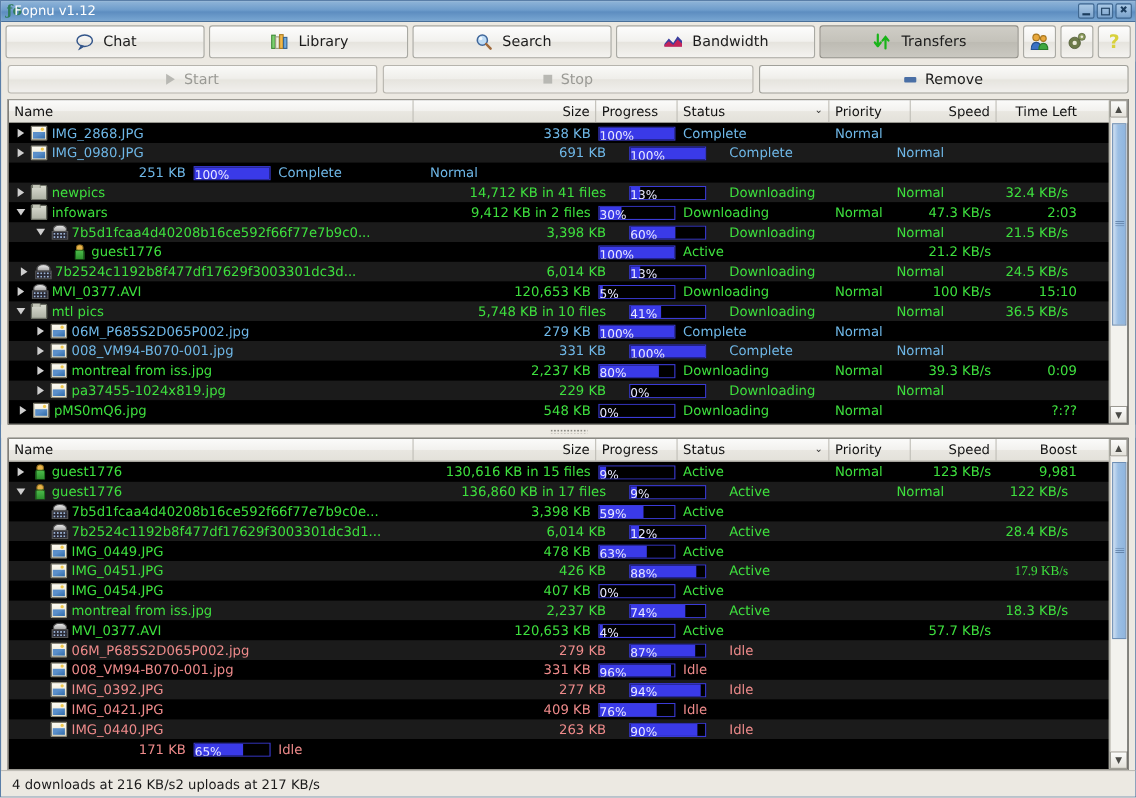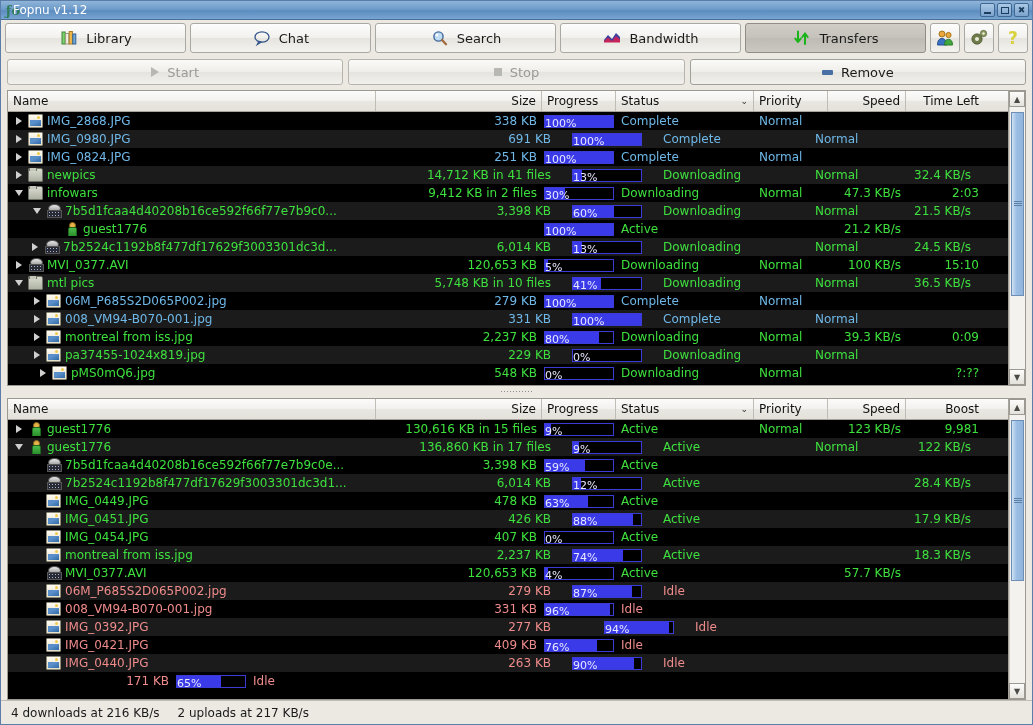--- a/index.html
+++ b/index.html
@@ -134,21 +134,21 @@
   .strack{ flex:1 1 auto; background:#f3f2ee; border-left:1px solid #cfcdc6; position:relative;}
   .sthumb{ position:absolute; left:1px; right:1px; border:1px solid #6e8fb5;
            background:linear-gradient(to right,#cfe0f3,#9cbfe4 40%,#8fb5de);
            display:flex; align-items:center; justify-content:center; }
   .sthumb .grp{ width:8px;height:5px;
         background-image:linear-gradient(to bottom,#5f7fa5 1px,transparent 1px,transparent 2px);
         background-size:2px 2px; }
 
   
   .statusbar{ flex:0 0 24px; display:flex; align-items:center; padding:0 10px;
-              background:#ece9e2; border-top:1px solid #bfbdb6; font-size:12px; color:#1a1a1a; gap:18px;}
+              background:#ece9e2; border-top:1px solid #bfbdb6; font-size:12px; color:#1a1a1a; }
 
   .c-blue{color:#6fb8e8;} .c-green{color:#3ee03e;} .c-pink{color:#ef8b8b;}
 </style>
 </head>
 <body>
 
 <div id="app">
 
   <div class="titlebar">
     <div class="tb-logo">ƒo</div>
@@ -165,37 +165,37 @@
         </div>
     </div>
   </div>
 
   <div class="navbar">
 
 
     <div class="navbtn">
       <span class="ico">
         <svg width="18" height="16" viewBox="0 0 18 16">
+            <ellipse cx="9" cy="7" rx="7" ry="5.2" fill="none" stroke="#33558a" stroke-width="1.3"></ellipse>
+            <path d="M6 11.4 L4.4 14.4 L8 12.2 Z" fill="none" stroke="#33558a" stroke-width="1.3"></path>
+          </svg>
+      </span>
+      <span>Chat</span>
+    </div>
+
+    <div class="navbtn">
+      <span class="ico">
+        <svg width="18" height="16" viewBox="0 0 18 16">
             <rect x="2" y="2" width="3.2" height="12" fill="#7ccf6e" stroke="#3f8a38"></rect>
             <rect x="5.6" y="3.5" width="3.2" height="10.5" fill="#f0f0e0" stroke="#9a9a84"></rect>
             <rect x="9.2" y="1.5" width="3.2" height="12.5" fill="#f2b84c" stroke="#a87c22"></rect>
             <rect x="12.8" y="4" width="3" height="10" fill="#6fa9dd" stroke="#37638f"></rect>
           </svg>
       </span>
       <span>Library</span>
-    </div>
-
-    <div class="navbtn">
-      <span class="ico">
-        <svg width="18" height="16" viewBox="0 0 18 16">
-            <ellipse cx="9" cy="7" rx="7" ry="5.2" fill="none" stroke="#33558a" stroke-width="1.3"></ellipse>
-            <path d="M6 11.4 L4.4 14.4 L8 12.2 Z" fill="none" stroke="#33558a" stroke-width="1.3"></path>
-          </svg>
-      </span>
-      <span>Chat</span>
     </div>
 
     <div class="navbtn">
       <span class="ico">
         <svg width="18" height="16" viewBox="0 0 18 16">
             <circle cx="7.5" cy="6.5" r="4.6" fill="#bfdcf5" stroke="#41679a" stroke-width="1.4"></circle>
             <circle cx="6" cy="5" r="1.6" fill="#ffffff" opacity="0.8"></circle>
             <line x1="11" y1="10" x2="15" y2="14.2" stroke="#a06a3c" stroke-width="2.3" stroke-linecap="round"></line>
           </svg>
       </span>
@@ -320,27 +320,20 @@
             <div class="cell r c-blue" style="flex: 0 0 166px;">691 KB</div>
             <div class="cell pcell" style="flex: 0 0 74px;">
               <span class="pbar"><span class="pfill" style="width:100%"></span><span class="ptext">100%</span></span>
             </div>
             <div class="cell c-blue" style="flex: 0 0 138px;">Complete</div>
             <div class="cell c-blue" style="flex: 0 0 74px;">Normal</div>
             <div class="cell r c-green" style="flex: 0 0 78px;"></div>
             <div class="cell r c-green" style="flex: 0 0 78px;"></div>
           </div>
           <div class="row dark">
-            <div class="cell namecell" style="flex: 0 0 368px; padding-left: 5px;">
-              <span class="twisty">
-                <span class="tw-r2"></span>
-              </span>
-              <span class="ficon ic-photo"></span>
-              <span class="c-blue">IMG_0824.JPG</span>
-            </div>
             <div class="cell r c-blue" style="flex: 0 0 166px;">251 KB</div>
             <div class="cell pcell" style="flex: 0 0 74px;">
               <span class="pbar"><span class="pfill" style="width:100%"></span><span class="ptext">100%</span></span>
             </div>
             <div class="cell c-blue" style="flex: 0 0 138px;">Complete</div>
             <div class="cell c-blue" style="flex: 0 0 74px;">Normal</div>
             <div class="cell r c-green" style="flex: 0 0 78px;"></div>
             <div class="cell r c-green" style="flex: 0 0 78px;"></div>
           </div>
           <div class="row alt">
@@ -403,21 +396,21 @@
             <div class="cell r c-green" style="flex: 0 0 166px;"></div>
             <div class="cell pcell" style="flex: 0 0 74px;">
               <span class="pbar"><span class="pfill" style="width:100%"></span><span class="ptext">100%</span></span>
             </div>
             <div class="cell c-green" style="flex: 0 0 138px;">Active</div>
             <div class="cell c-green" style="flex: 0 0 74px;"></div>
             <div class="cell r c-green" style="flex: 0 0 78px;">21.2 KB/s</div>
             <div class="cell r c-green" style="flex: 0 0 78px;"></div>
           </div>
           <div class="row alt">
-            <div class="cell namecell" style="flex: 0 0 368px; padding-left: 21px;">
+            <div class="cell namecell" style="flex: 0 0 368px; padding-left: 8px;">
               <span class="twisty">
                 <span class="tw-r2"></span>
               </span>
               <span class="ficon ic-film"></span>
               <span class="c-green">7b2524c1192b8f477df17629f3003301dc3d...</span>
             </div>
             <div class="cell r c-green" style="flex: 0 0 166px;">6,014 KB</div>
             <div class="cell pcell" style="flex: 0 0 74px;">
               <span class="pbar"><span class="pfill" style="width:13%"></span><span class="ptext">13%</span></span>
             </div>
@@ -522,21 +515,21 @@
             <div class="cell r c-green" style="flex: 0 0 166px;">229 KB</div>
             <div class="cell pcell" style="flex: 0 0 74px;">
               <span class="pbar"><span class="pfill" style="width:0%"></span><span class="ptext">0%</span></span>
             </div>
             <div class="cell c-green" style="flex: 0 0 138px;">Downloading</div>
             <div class="cell c-green" style="flex: 0 0 74px;">Normal</div>
             <div class="cell r c-green" style="flex: 0 0 78px;"></div>
             <div class="cell r c-green" style="flex: 0 0 78px;">?:??</div>
           </div>
           <div class="row dark">
-            <div class="cell namecell" style="flex: 0 0 368px; padding-left: 29px;">
+            <div class="cell namecell" style="flex: 0 0 368px; padding-left: 7px;">
               <span class="twisty">
                 <span class="tw-r2"></span>
               </span>
               <span class="ficon ic-photo"></span>
               <span class="c-green">pMS0mQ6.jpg</span>
             </div>
             <div class="cell r c-green" style="flex: 0 0 166px;">548 KB</div>
             <div class="cell pcell" style="flex: 0 0 74px;">
               <span class="pbar"><span class="pfill" style="width:0%"></span><span class="ptext">0%</span></span>
             </div>
@@ -671,21 +664,21 @@
               <span class="twisty none"></span>
               <span class="ficon ic-photo"></span>
               <span class="c-green">IMG_0451.JPG</span>
             </div>
             <div class="cell r c-green" style="flex: 0 0 166px;">426 KB</div>
             <div class="cell pcell" style="flex: 0 0 74px;">
               <span class="pbar"><span class="pfill" style="width:88%"></span><span class="ptext">88%</span></span>
             </div>
             <div class="cell c-green" style="flex: 0 0 138px;">Active</div>
             <div class="cell c-green" style="flex: 0 0 74px;"></div>
-            <div class="cell r c-green" style="flex: 0 0 78px;">17.9 KB/s</div>
+            <div class="cell r c-green" style="flex: 0 0 78px; font-family: Liberation Serif, serif;">17.9 KB/s</div>
             <div class="cell r c-green" style="flex: 0 0 78px;"></div>
           </div>
           <div class="row dark">
             <div class="cell namecell" style="flex: 0 0 368px; padding-left: 23px;">
               <span class="twisty none"></span>
               <span class="ficon ic-photo"></span>
               <span class="c-green">IMG_0454.JPG</span>
             </div>
             <div class="cell r c-green" style="flex: 0 0 166px;">407 KB</div>
             <div class="cell pcell" style="flex: 0 0 74px;">
@@ -756,21 +749,21 @@
             <div class="cell r c-green" style="flex: 0 0 78px;"></div>
             <div class="cell r c-green" style="flex: 0 0 78px;"></div>
           </div>
           <div class="row alt">
             <div class="cell namecell" style="flex: 0 0 368px; padding-left: 23px;">
               <span class="twisty none"></span>
               <span class="ficon ic-photo"></span>
               <span class="c-pink">IMG_0392.JPG</span>
             </div>
             <div class="cell r c-pink" style="flex: 0 0 166px;">277 KB</div>
-            <div class="cell pcell" style="flex: 0 0 74px; margin-left: 32px;">
+            <div class="cell pcell" style="flex: 0 0 74px;">
               <span class="pbar"><span class="pfill" style="width:94%"></span><span class="ptext">94%</span></span>
             </div>
             <div class="cell c-pink" style="flex: 0 0 138px;">Idle</div>
             <div class="cell c-pink" style="flex: 0 0 74px;"></div>
             <div class="cell r c-green" style="flex: 0 0 78px;"></div>
             <div class="cell r c-green" style="flex: 0 0 78px;"></div>
           </div>
           <div class="row dark">
             <div class="cell namecell" style="flex: 0 0 368px; padding-left: 23px;">
               <span class="twisty none"></span>

